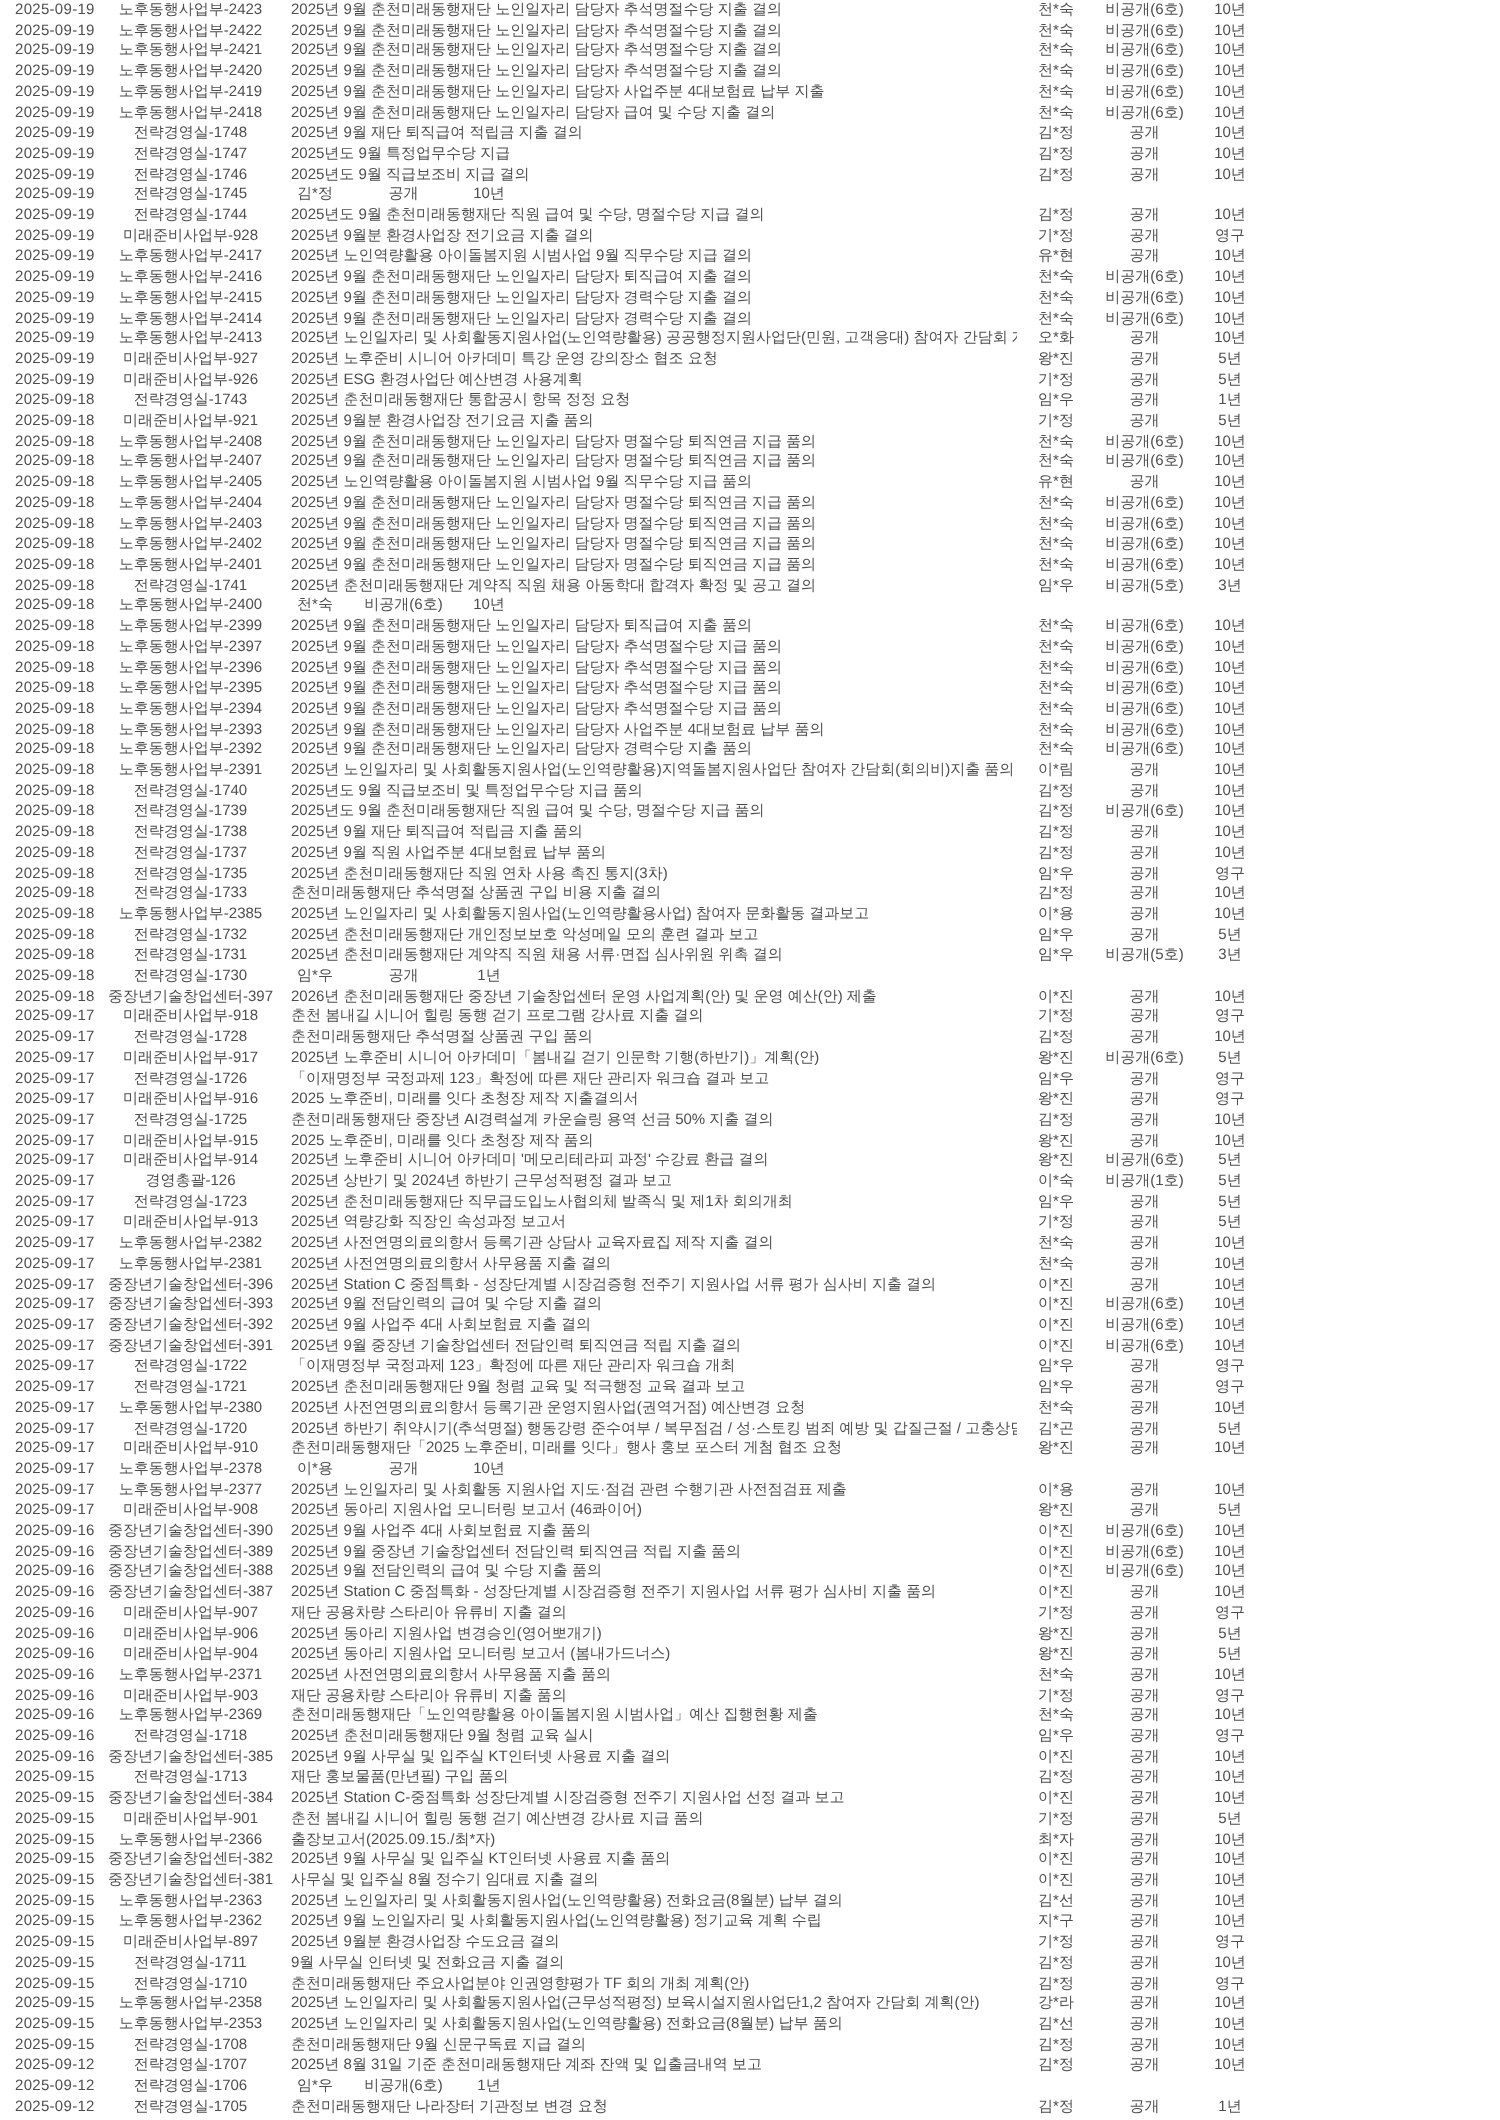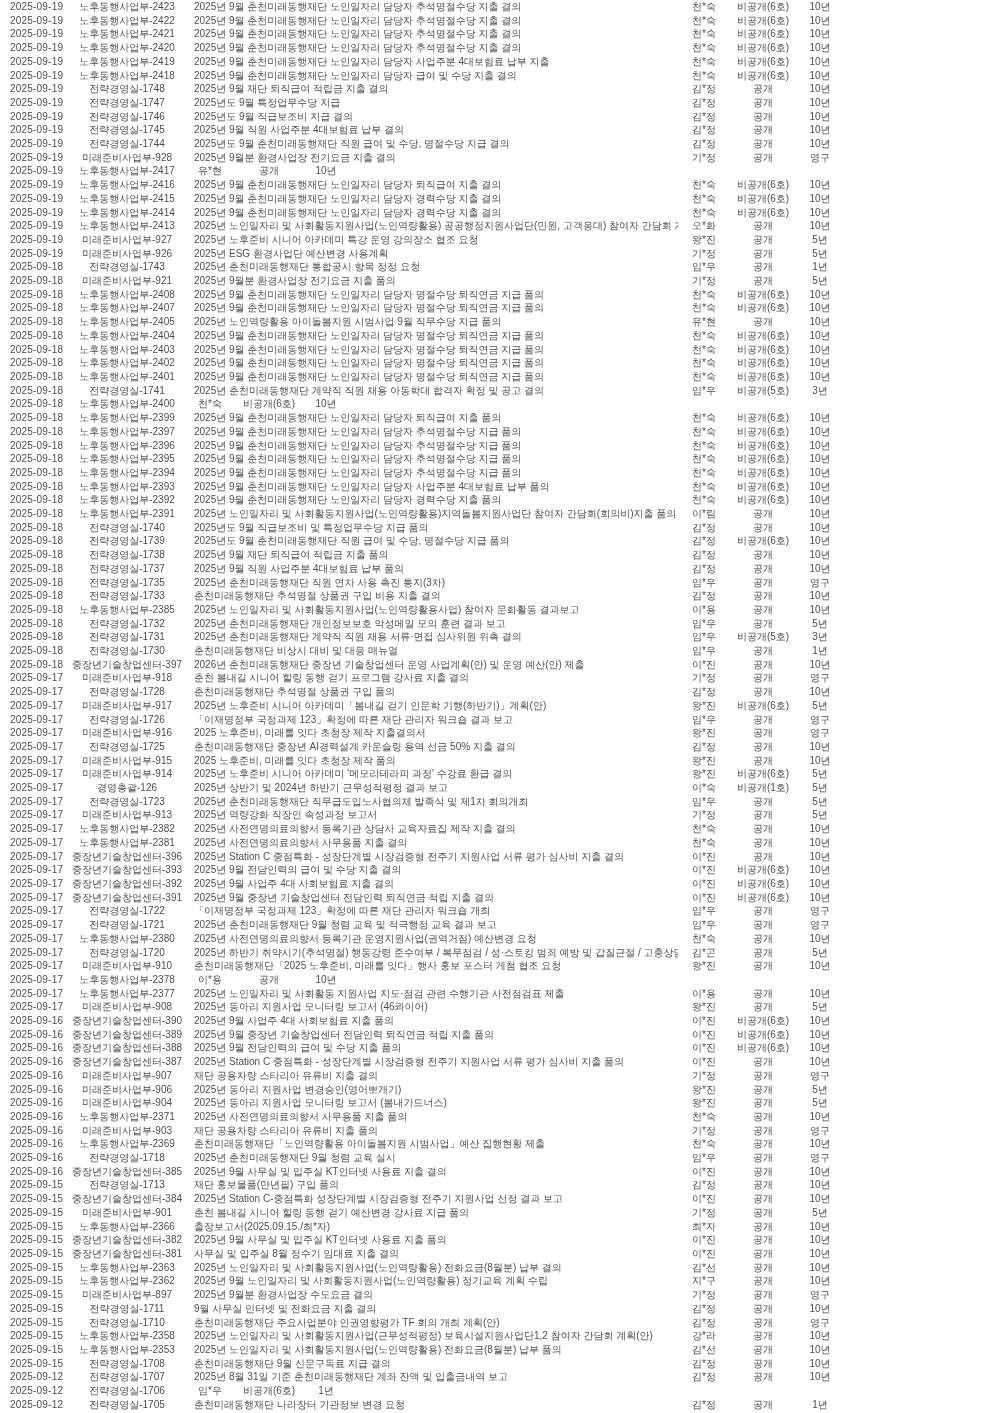--- a/index.html
+++ b/index.html
@@ -103,21 +103,20 @@
     <span class="c doc">전략경영실-1746</span>
     <span class="c title">2025년도 9월 직급보조비 지급 결의</span>
     <span class="c name">김*정</span>
     <span class="c disc">공개</span>
     <span class="c ret">10년</span>
   </div>
 
   <div class="row">
     <span class="c date">2025-09-19</span>
     <span class="c doc">전략경영실-1745</span>
-    <span class="c title">2025년 9월 직원 사업주분 4대보험료 납부 결의</span>
     <span class="c name">김*정</span>
     <span class="c disc">공개</span>
     <span class="c ret">10년</span>
   </div>
 
   <div class="row">
     <span class="c date">2025-09-19</span>
     <span class="c doc">전략경영실-1744</span>
     <span class="c title">2025년도 9월 춘천미래동행재단 직원 급여 및 수당, 명절수당 지급 결의</span>
     <span class="c name">김*정</span>
@@ -130,20 +129,21 @@
     <span class="c doc">미래준비사업부-928</span>
     <span class="c title">2025년 9월분 환경사업장 전기요금 지출 결의</span>
     <span class="c name">기*정</span>
     <span class="c disc">공개</span>
     <span class="c ret">영구</span>
   </div>
 
   <div class="row">
     <span class="c date">2025-09-19</span>
     <span class="c doc">노후동행사업부-2417</span>
+    <span class="c title">2025년 노인역량활용 아이돌봄지원 시범사업 9월 직무수당 지급 결의</span>
     <span class="c name">유*현</span>
     <span class="c disc">공개</span>
     <span class="c ret">10년</span>
   </div>
 
   <div class="row">
     <span class="c date">2025-09-19</span>
     <span class="c doc">노후동행사업부-2416</span>
     <span class="c title">2025년 9월 춘천미래동행재단 노인일자리 담당자 퇴직급여 지출 결의</span>
     <span class="c name">천*숙</span>
@@ -443,21 +443,20 @@
     <span class="c doc">전략경영실-1731</span>
     <span class="c title">2025년 춘천미래동행재단 계약직 직원 채용 서류·면접 심사위원 위촉 결의</span>
     <span class="c name">임*우</span>
     <span class="c disc">비공개(5호)</span>
     <span class="c ret">3년</span>
   </div>
 
   <div class="row">
     <span class="c date">2025-09-18</span>
     <span class="c doc">전략경영실-1730</span>
-    <span class="c title">춘천미래동행재단 비상시 대비 및 대응 매뉴얼</span>
     <span class="c name">임*우</span>
     <span class="c disc">공개</span>
     <span class="c ret">1년</span>
   </div>
 
   <div class="row">
     <span class="c date">2025-09-18</span>
     <span class="c doc">중장년기술창업센터-397</span>
     <span class="c title">2026년 춘천미래동행재단 중장년 기술창업센터 운영 사업계획(안) 및 운영 예산(안) 제출</span>
     <span class="c name">이*진</span>

